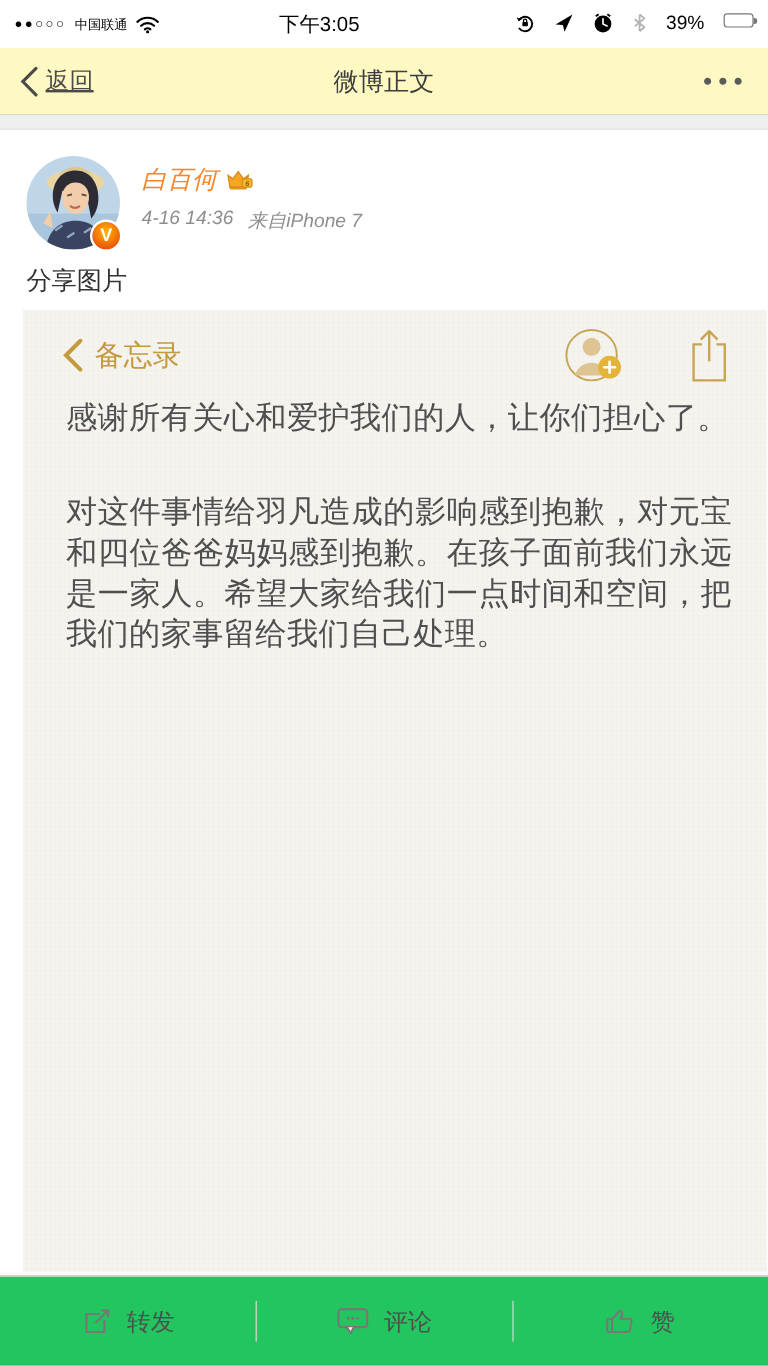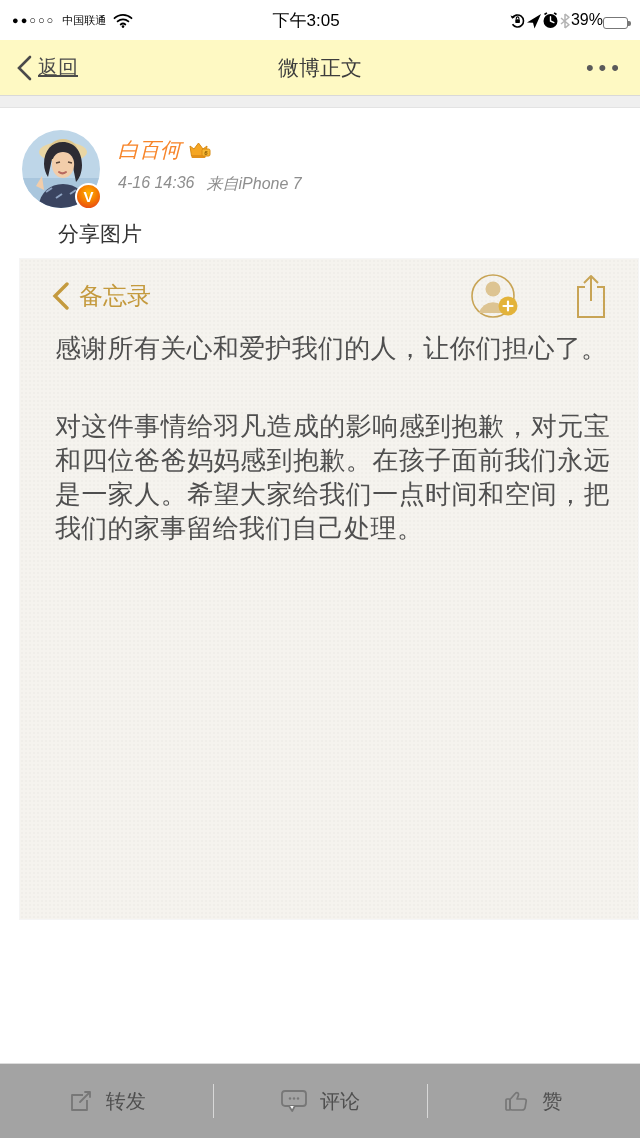--- a/index.html
+++ b/index.html
@@ -11,21 +11,21 @@
   }
   
   .status-bar{
     height:40px; display:flex; align-items:center; padding:0 12px;
     font-size:17px; color:#000; background:#fff;
   }
   .sb-left{ display:flex; align-items:center; gap:7px; }
   .sb-signal{ font-size:11px; letter-spacing:2px; color:#000; }
   .sb-carrier{ font-size:11px; }
   .sb-center{ flex:1; text-align:center; font-size:17px; font-weight:500; padding-right:30px;}
-  .sb-right{ display:flex; align-items:flex-end; gap:0; }
+  .sb-right{ display:flex; align-items:flex-start; gap:16px; }
   .sb-pct{ font-size:16px; }
   .battery{ position:relative; width:25px; height:12px; border:1px solid #777; border-radius:3px; padding:1px; }
   .battery:after{ content:""; position:absolute; right:-4px; top:3px; width:3px; height:5px; background:#777; border-radius:0 2px 2px 0; }
   .battery-fill{ height:100%; background:#000; border-radius:1px; }
   .icon-svg{ display:block; }
   
   .nav-bar{
     height:56px; display:flex; align-items:center; background:#fef9c3;
     border-bottom:1px solid #d9d9d9; padding:0 16px; position:relative;
   }
@@ -46,41 +46,41 @@
   }
   .ph-main{ flex:1; padding:6px 0 0 18px;font-style:italic; }
   .username-row{ display:flex; align-items:center; gap:6px; }
   .username{ font-size:21px; color:#f7852a; font-weight:500; cursor:pointer; }
   .meta-row{ margin-top:10px; font-size:16px; color:#8e8e8e; display:flex; gap:12px; }
   .follow-btn{
     margin-top:8px; width:106px; height:46px; background:#fdfdfd; border:1px solid #e4e4e4;
     border-radius:7px; color:#f7852a; font-size:19px; display:flex; align-items:center; justify-content:center;
     cursor:pointer; box-shadow:0 1px 1px rgba(0,0,0,.03);
   }
-  .post-text{ padding:12px 34px 0 22px; font-size:21px; color:#333;margin-left:36px; }
+  .post-text{ padding:12px 34px 0 22px; font-size:21px; color:#333; }
   
   .note-image{
-    position:relative; margin:11px 2px 0 20px; width:618px; height:660px;
+    position:relative; margin:11px 2px 0 20px; width:618px; height:800px;
     background:#f5f3ee;
     background-image:radial-gradient(rgba(0,0,0,.018) 1px, transparent 1px);
     background-size:4px 4px;
     box-shadow:0 0 0 1px rgba(0,0,0,.04);
   }
   .note-header{ display:flex; align-items:center; padding:18px 30px 0 32px; height:56px; }
   .note-back{ display:flex; align-items:center; gap:10px; color:#c49a3e; cursor:pointer; }
   .note-back-label{ font-size:24px; }
   .note-header-icons{ margin-left:auto; display:flex; align-items:center; gap:52px; }
   .note-body{ padding:16px 28px 0 35px; }
   .note-body p{
     font-size:26px; line-height:34px; color:#4f4f4f; letter-spacing:.3px;
     margin:0 0 44px 0; text-align:justify;
   }
   
   .toolbar{
-    position:absolute; left:0; right:0; bottom:0; height:75px; background:#a3a3a3;
+    position:absolute; left:0; right:0; bottom:0; height:75px; background:#22c55e;
     border-top:1px solid #dcdcdc; display:flex; align-items:stretch;
   }
   .tb-item{ flex:1; display:flex; align-items:center; justify-content:center; gap:12px; cursor:pointer; position:relative; }
   .tb-item + .tb-item:before{
     content:""; position:absolute; left:0; top:20px; bottom:20px; width:1px; background:#d8d8d8;
   }
   .tb-label{ font-size:20px; color:#4f4f4f; }
   
   .watermark{
     position:absolute; right:3px; bottom:1px; text-align:right; z-index:5;

